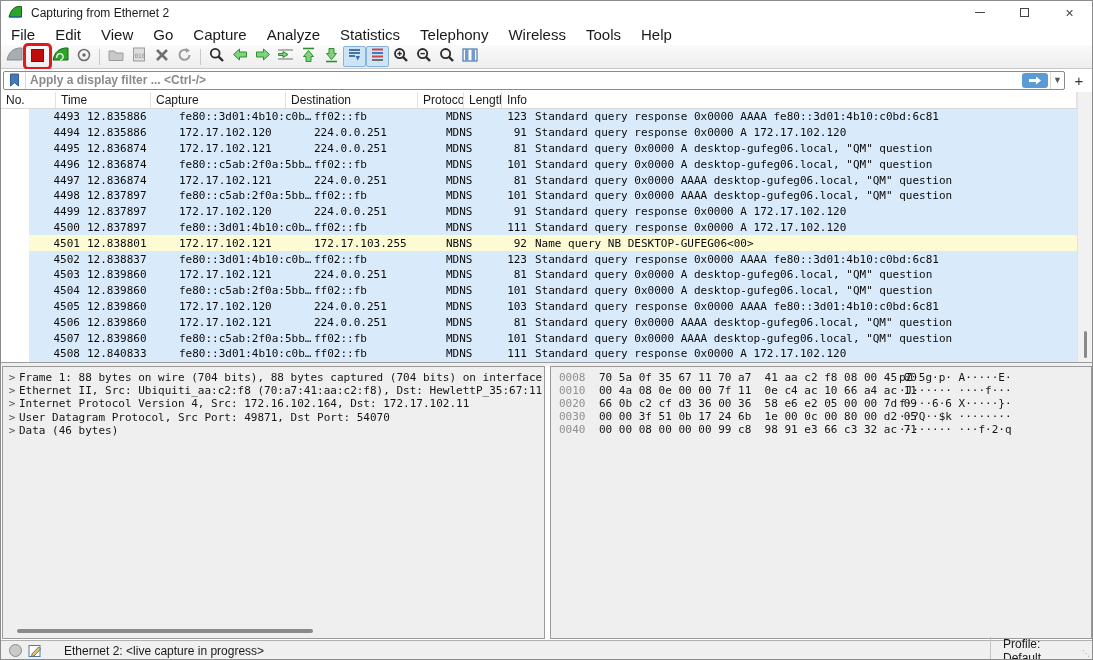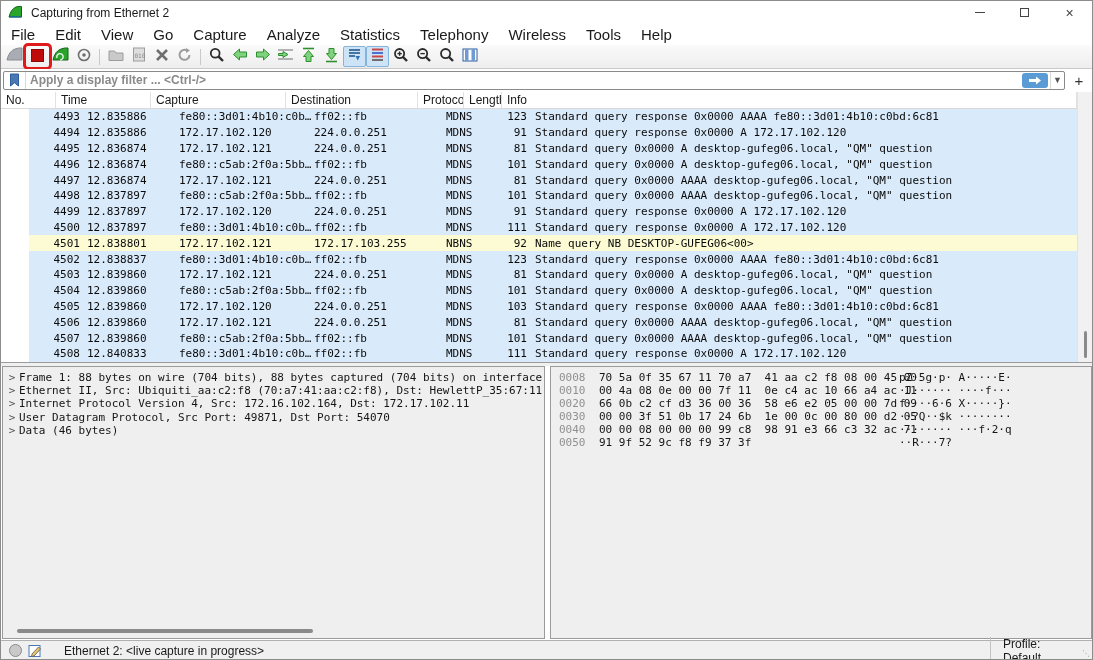--- a/index.html
+++ b/index.html
@@ -466,21 +466,20 @@
       <div class="dline"><span class="expander">&gt;</span><span>Data (46 bytes)</span></div>
       <div class="hscroll-thumb"></div>
   </div>
 
   <div class="pane hex" id="hex-pane">
       <div class="hline"><span class="hl-off">0008</span><span class="hl-hex">70 5a 0f 35 67 11 70 a7  41 aa c2 f8 08 00 45 00</span><span class="hl-ascii">pZ·5g·p· A·····E·</span></div>
       <div class="hline"><span class="hl-off">0010</span><span class="hl-hex">00 4a 08 0e 00 00 7f 11  0e c4 ac 10 66 a4 ac 11</span><span class="hl-ascii">·J······ ····f···</span></div>
       <div class="hline"><span class="hl-off">0020</span><span class="hl-hex">66 0b c2 cf d3 36 00 36  58 e6 e2 05 00 00 7d 09</span><span class="hl-ascii">f····6·6 X·····}·</span></div>
       <div class="hline"><span class="hl-off">0030</span><span class="hl-hex">00 00 3f 51 0b 17 24 6b  1e 00 0c 00 80 00 d2 05</span><span class="hl-ascii">··?Q··$k ········</span></div>
       <div class="hline"><span class="hl-off">0040</span><span class="hl-hex">00 00 08 00 00 00 99 c8  98 91 e3 66 c3 32 ac 71</span><span class="hl-ascii">········ ···f·2·q</span></div>
-      <div class="hline"><span class="hl-off">0050</span><span class="hl-hex">91 9f 52 9c f8 f9 37 3f</span><span class="hl-ascii">··R···7?</span></div>
     </div>
 
   <div class="statusbar">
     <span class="sb-dot"></span>
     <span class="sb-comment">
       <svg width="14" height="14">
           <rect x="1" y="1.5" width="11" height="11" fill="#ffffff" stroke="#4a78b4"></rect>
           <path d="M4 10 L10.5 3 L12.5 5 L6 12 L3.5 12.5 Z" fill="#e8c46a" stroke="#555" stroke-width="0.8"></path>
         </svg>
     </span>

